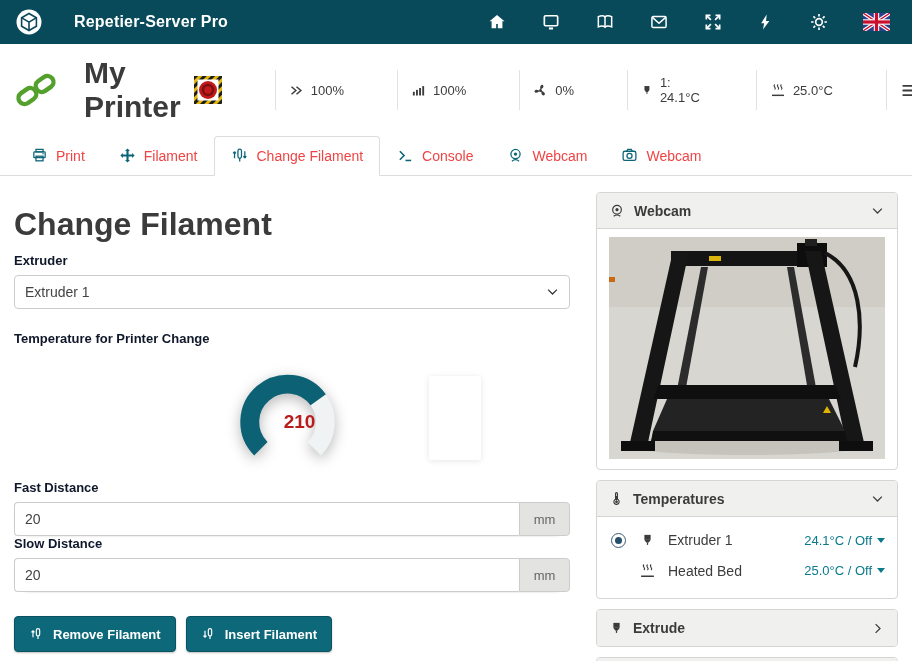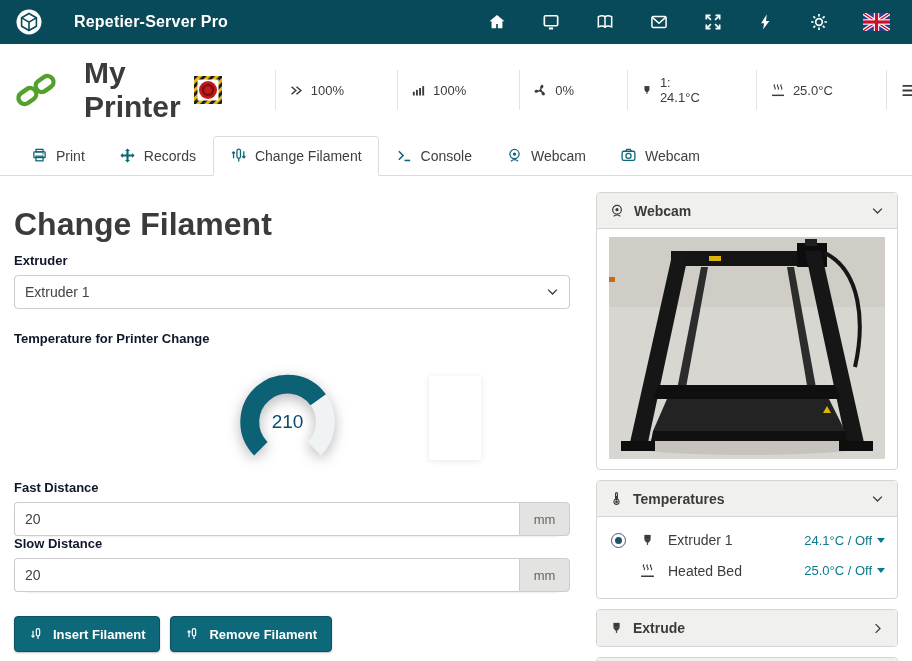--- a/index.html
+++ b/index.html
@@ -22,21 +22,21 @@
   .statusbar { margin-left: auto; display: flex; align-items: center; gap: 40px; }
   .status-item {
     display: flex; align-items: center; gap: 7px; padding: 0 13px; height: 40px;
     font-size: 13px; color: #3c3c3c; cursor: pointer;
   }
   .status-item + .status-item { border-left: 1px solid #e2e2e2; }
   
   .tabs { display: flex; align-items: flex-end; padding: 6px 0 0 14px; border-bottom: 1px solid #dcdcdc; }
   .tab {
     display: flex; align-items: center; gap: 8px; padding: 10px 16px 11px;
-    font-size: 14px; color: #404040; cursor: pointer; border: 1px solid transparent;
+    font-size: 14px; color: #ef4444; cursor: pointer; border: 1px solid transparent;
     margin-bottom: -1px; white-space: nowrap;
   }
   .tab .ticn { color: #0b6577; display: flex; }
   .tab.active {
     background: #fff; border-color: #dcdcdc #dcdcdc #fff #dcdcdc;
     border-radius: 4px 4px 0 0;
   }
   
   .content { display: flex; gap: 26px; padding: 16px 14px 0 14px; }
   .left { flex: 1; min-width: 0; }
@@ -48,23 +48,23 @@
     width: 100%; height: 34px; border: 1px solid #ccc; border-radius: 4px;
     font-family: "Liberation Sans", sans-serif; font-size: 14px; color: #444;
     padding: 0 28px 0 10px; background: #fff; appearance: none; -webkit-appearance: none;
   }
   .sel-caret { position: absolute; right: 10px; top: 9px; pointer-events: none; color: #333; display: flex; }
   
   .gauge-row { position: relative; height: 104px; margin: 24px 0 6px; }
   .gauge { position: absolute; left: 50%; transform: translateX(-54%); width: 110px; height: 104px; cursor: pointer; }
   .gauge svg { filter: drop-shadow(0 4px 7px rgba(0,0,0,.28)); }
   .gauge-val {
-    position: absolute; left: 0; top: 0; width: 110px; height: 104px;
+    position: absolute; left: 12px; top: 0; width: 110px; height: 104px;
     display: flex; align-items: center; justify-content: center;
-    font-size: 19px; font-weight: 400; color: #0c4a6e;
+    font-size: 19px; font-weight: 700; color: #b91c1c;
   }
   .temp-slider {
     position: absolute; left: 415px; top: 6px; width: 52px; height: 84px;
     background: #fff; box-shadow: 0 1px 6px rgba(0,0,0,.10); border-radius: 2px;
   }
   
   .igroup { display: flex; width: 100%; box-shadow: 0 1px 2px rgba(0,0,0,.07); border-radius: 16px; }
   .igroup input {
     flex: 1; height: 34px; border: 1px solid #ccc; border-right: none;
     border-radius: 4px 0 0 4px; padding: 0 10px; font-size: 14px; color: #444;
@@ -277,21 +277,21 @@
         </svg>
       </span>
     <span>Print</span>
   </span>
   <span class="tab">
     <span class="ticn">
         <svg viewBox="0 0 24 24" width="17" height="17">
           <path d="M12 2 15.5 5.5H13.5V10.5H18.5V8.5L22 12 18.5 15.5V13.5H13.5V18.5H15.5L12 22 8.5 18.5H10.5V13.5H5.5V15.5L2 12 5.5 8.5V10.5H10.5V5.5H8.5Z" fill="currentColor"></path>
         </svg>
       </span>
-    <span>Records</span>
+    <span>Filament</span>
   </span>
   <span class="tab active">
     <span class="ticn">
         <svg viewBox="0 0 24 24" width="17" height="17">
           <g fill="none" stroke="currentColor" stroke-width="1.8">
             <rect x="9.8" y="3" width="5" height="13" rx="2.5"></rect>
             <path d="M12.3 16v4.5"></path>
             <path d="M5 16V6.5M5 6.5 3 9M5 6.5 7 9"></path>
             <path d="M19.5 6v9.5M19.5 15.5l-2-2.5M19.5 15.5l2-2.5"></path>
           </g>
@@ -370,34 +370,34 @@
       <input type="text" value="20" style="">
       <span class="suffix">mm</span>
     </div>
 
     <div class="btn-row">
       <button class="btn">
         <svg viewBox="0 0 24 24" width="16" height="16">
             <g fill="none" stroke="#fff" stroke-width="1.8">
               <rect x="11" y="4" width="5" height="11" rx="2.5"></rect>
               <path d="M13.5 15v4.5"></path>
-              <path d="M6 7v10M6 17l-2.2-2.6M6 17l2.2-2.6"></path>
+              <path d="M6 17V7M6 7 3.8 9.6M6 7l2.2 2.6"></path>
             </g>
           </svg>
-        <span>Insert Filament</span>
+        <span>Remove Filament</span>
       </button>
       <button class="btn">
         <svg viewBox="0 0 24 24" width="16" height="16">
             <g fill="none" stroke="#fff" stroke-width="1.8">
               <rect x="11" y="4" width="5" height="11" rx="2.5"></rect>
               <path d="M13.5 15v4.5"></path>
-              <path d="M6 17V7M6 7 3.8 9.6M6 7l2.2 2.6"></path>
+              <path d="M6 7v10M6 17l-2.2-2.6M6 17l2.2-2.6"></path>
             </g>
           </svg>
-        <span>Remove Filament</span>
+        <span>Insert Filament</span>
       </button>
     </div>
   </div>
 
   <div class="right">
 
     <div class="panel open">
       <div class="panel-h">
         <span class="hicn">
             <svg viewBox="0 0 24 24" width="16" height="16">

